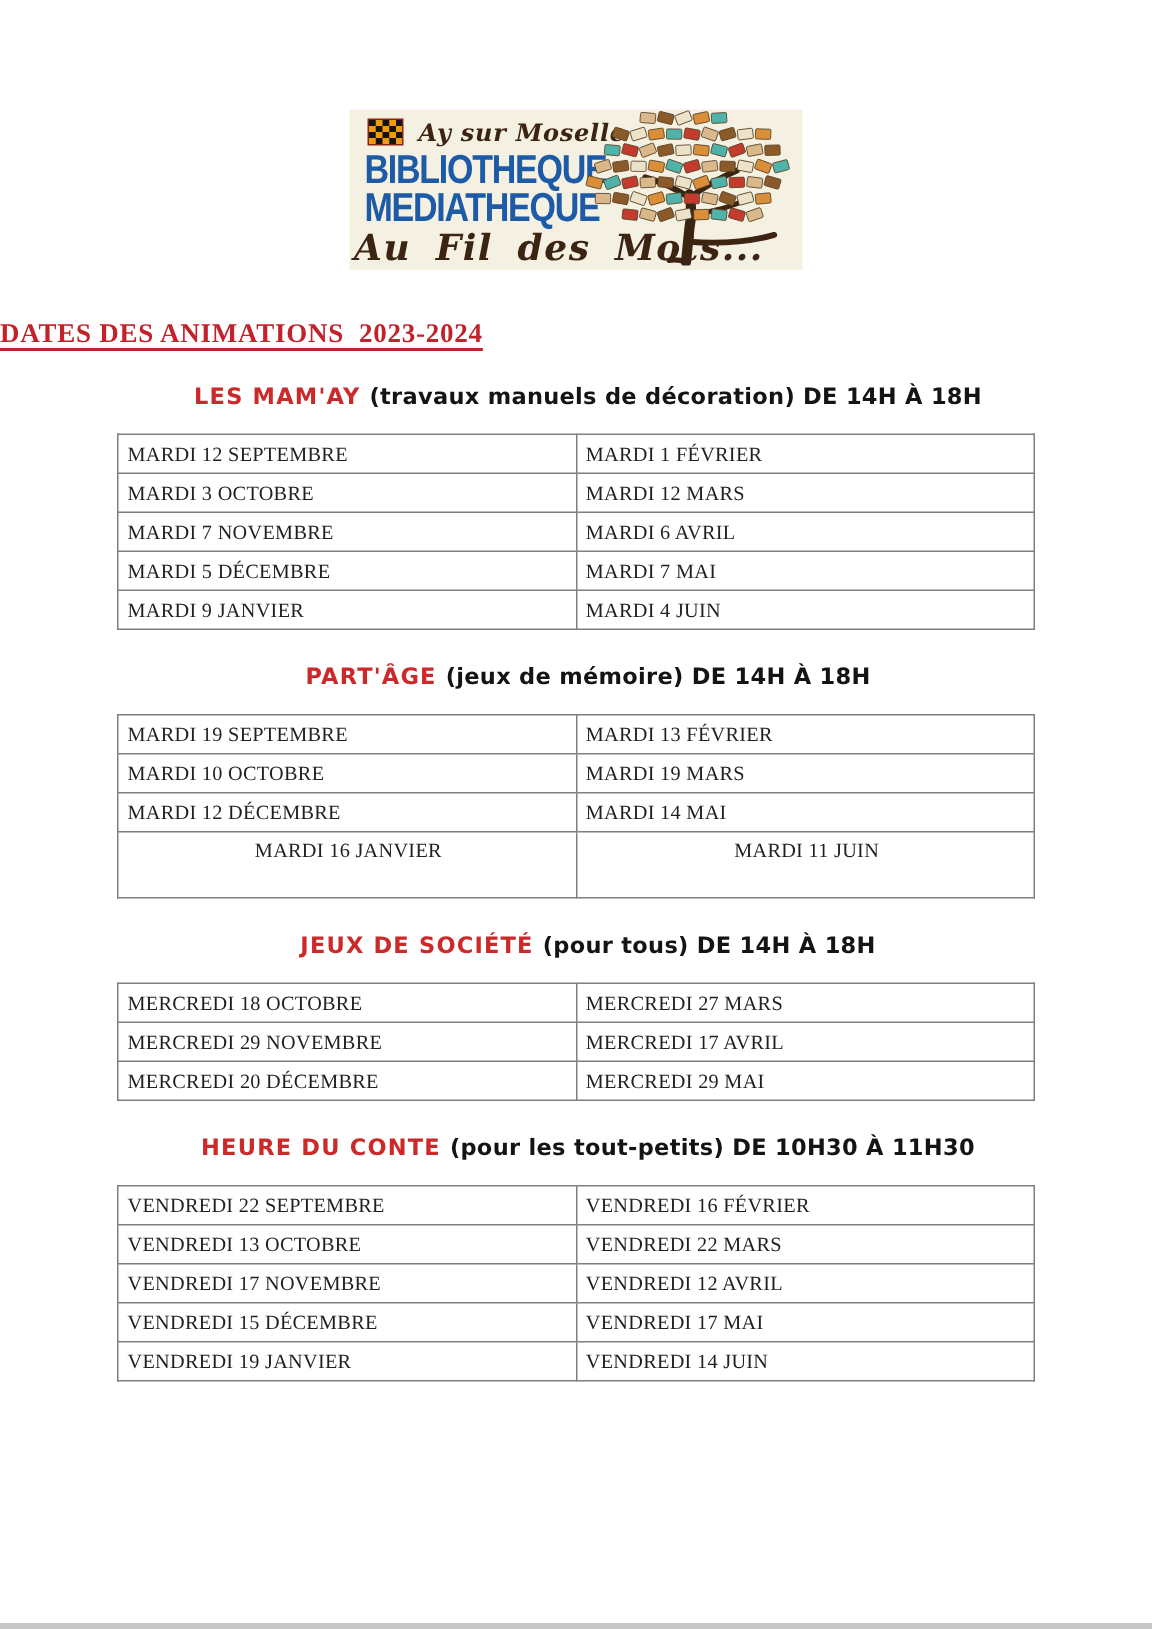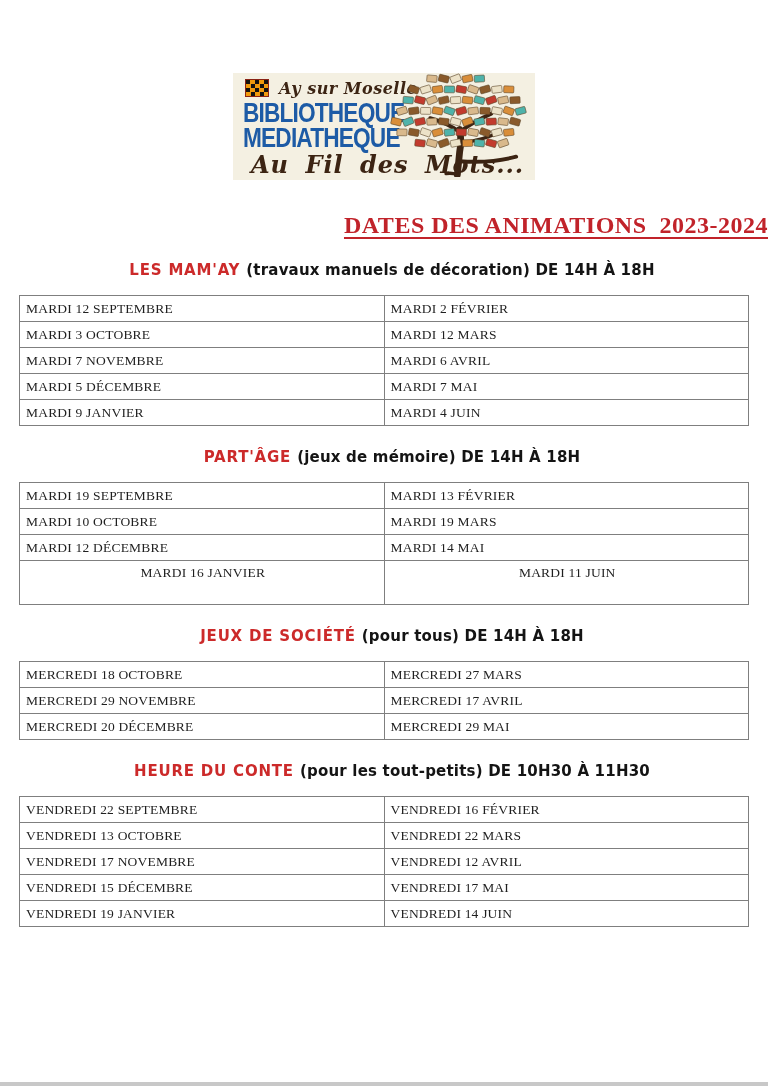--- a/index.html
+++ b/index.html
@@ -37,43 +37,43 @@
   }
   .bib{
     font-family:"Liberation Sans", sans-serif;font-weight:bold;
     font-size:27px;line-height:25px;color:var(--logo-blue);
     letter-spacing:-1px;transform:scaleX(.84);transform-origin:left;
     white-space:nowrap;
   }
   .bib-wrap{margin-top:3px;}
   .tree{position:absolute;right:-2px;top:0;}
   .tagline{
-    position:absolute;left:18px;bottom:1px;z-index:3;white-space:pre;
+    position:absolute;left:3px;bottom:1px;z-index:3;white-space:pre;
     font-family:"DejaVu Serif", serif;font-style:italic;font-weight:bold;
     font-size:24px;color:var(--logo-brown);letter-spacing:1px;word-spacing:7px;
   }
   
   .title{
-    margin:32px 0 0;text-align:right;white-space:pre;
-    font-family:"Liberation Serif", serif;font-weight:bold;font-size:24px;
+    margin:32px 0 0;text-align:left;white-space:pre;
+    font-family:"Liberation Serif", serif;font-weight:bold;font-size:18px;
     color:var(--title-red);
     text-decoration:underline;text-decoration-thickness:2px;text-underline-offset:4px;
     letter-spacing:.5px;
   }
   
   .sec-h{
     margin:22px 0 16px;text-align:center;font-weight:bold;
     font-family:"DejaVu Sans", sans-serif;font-size:15px;color:#141414;
     letter-spacing:.2px;
     padding-left:16px;
   }
   .sec-red{color:var(--heading-red);letter-spacing:.8px;}
   .sec-black{margin-left:6px;}
   table.dates{
-    width:730px;margin:0 auto;border-collapse:collapse;table-layout:fixed;
+    width:612px;margin:0 auto;border-collapse:collapse;table-layout:fixed;
   }
   table.dates td{
     border:1px solid var(--border);
     height:23px;vertical-align:middle;
     padding:1px 4px 1px 6px;white-space:pre;
     font-family:"Liberation Serif", serif;font-size:13.5px;color:var(--cell-text);
     letter-spacing:.2px;
   }
   tr.tall td{height:38px;vertical-align:top;padding-top:4px;text-align:center;}
   .scan-edge{
@@ -175,21 +175,21 @@
 
   <div id="sections">
   <section>
     <h2 class="sec-h">
       <span class="sec-red">LES MAM'AY</span><span class="sec-black">(travaux manuels de décoration) DE 14H À 18H</span>
     </h2>
     <table class="dates">
       <tbody>
             <tr>
               <td>MARDI 12 SEPTEMBRE</td>
-              <td>MARDI 2 FÉVRIER</td>
+              <td>MARDI 1 FÉVRIER</td>
             </tr>
             <tr>
               <td>MARDI 3 OCTOBRE</td>
               <td>MARDI 12 MARS</td>
             </tr>
             <tr>
               <td>MARDI 7 NOVEMBRE</td>
               <td>MARDI 6 AVRIL</td>
             </tr>
             <tr>

